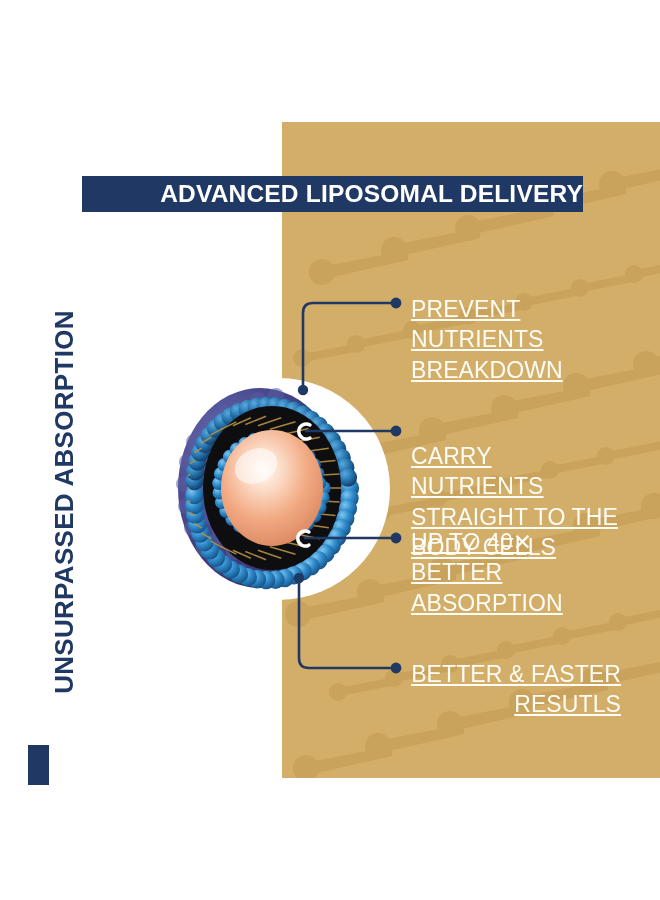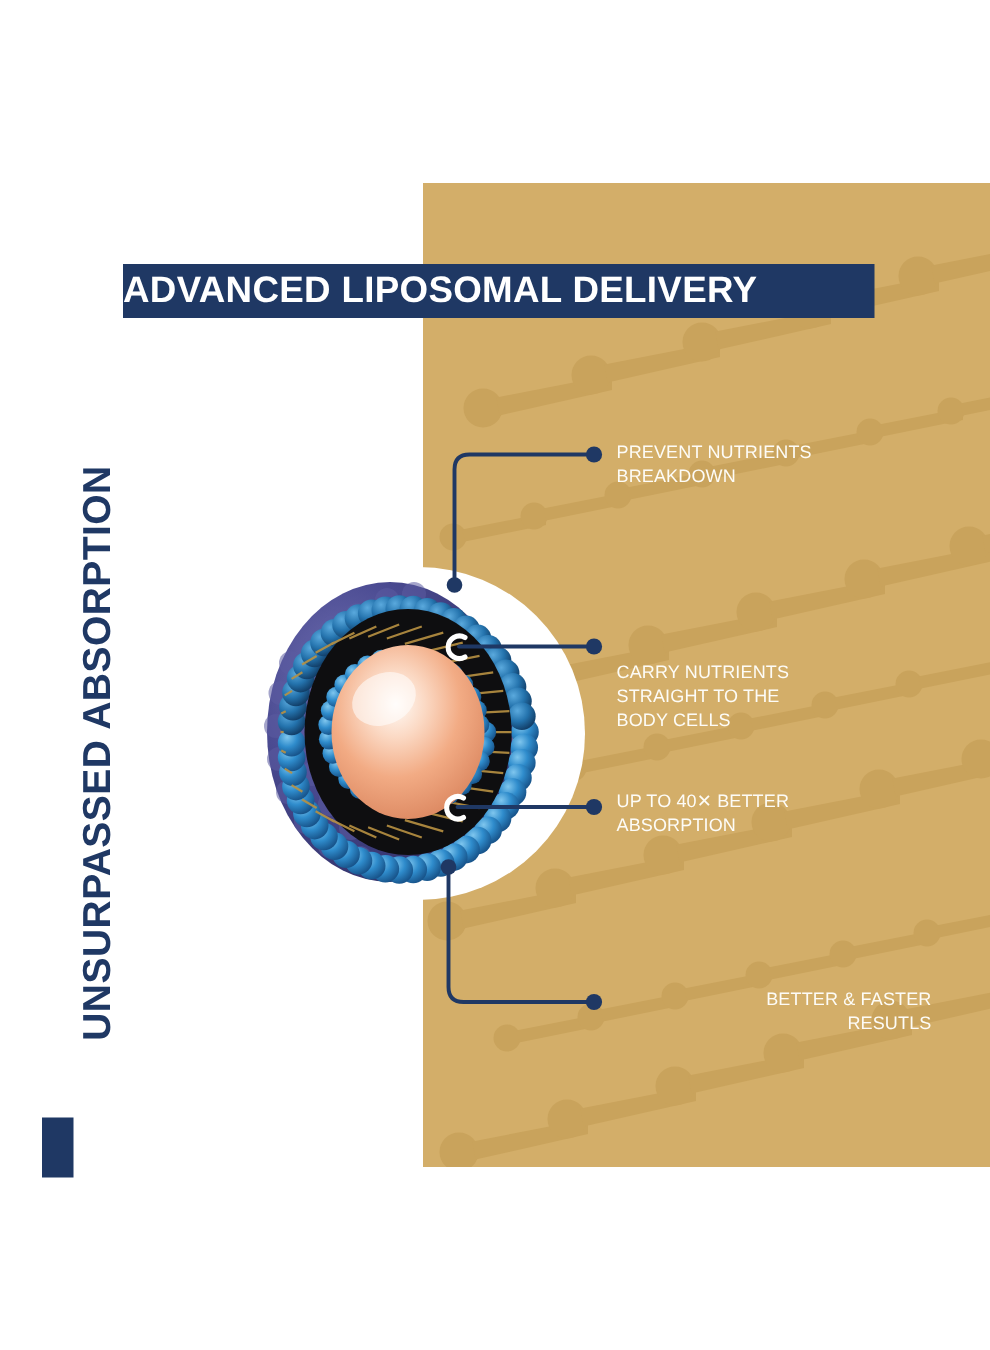--- a/index.html
+++ b/index.html
@@ -54,21 +54,21 @@
   .title-bar {
     position: absolute;
     left: 82px;
     top: 176px;
     width: 501px;
     height: 36px;
     background: #1f3864;
     z-index: 6;
     display: flex;
     align-items: center;
-    justify-content: flex-start;
+    justify-content: flex-end;
   }
   .title-bar .title-text {
     color: #ffffff;
     font-size: 24.5px;
     font-weight: bold;
     letter-spacing: 0.2px;
     white-space: nowrap;
     line-height: 1;
   }
 
@@ -120,25 +120,26 @@
     width: 194px;
     height: 212px;
     z-index: 4;
   }
 
   
   .callout {
     position: absolute;
     z-index: 6;
     color: #fdfcf7;
-    font-size: 12px;
+    font-size: 23px;
     line-height: 1.32;
     letter-spacing: 0.1px;
     width: 210px;
     white-space: pre-line;
+    text-decoration: underline;
   }
   .callout-1 { left: 411px; top: 294px; }
   .callout-2 { left: 411px; top: 422px; margin-top: 19px; }
   .callout-3 { left: 411px; top: 527px; }
   .callout-4 { left: 411px; top: 659px; text-align: right; }
 </style>
 </head>
 <body>
 
 <div id="infographic">

